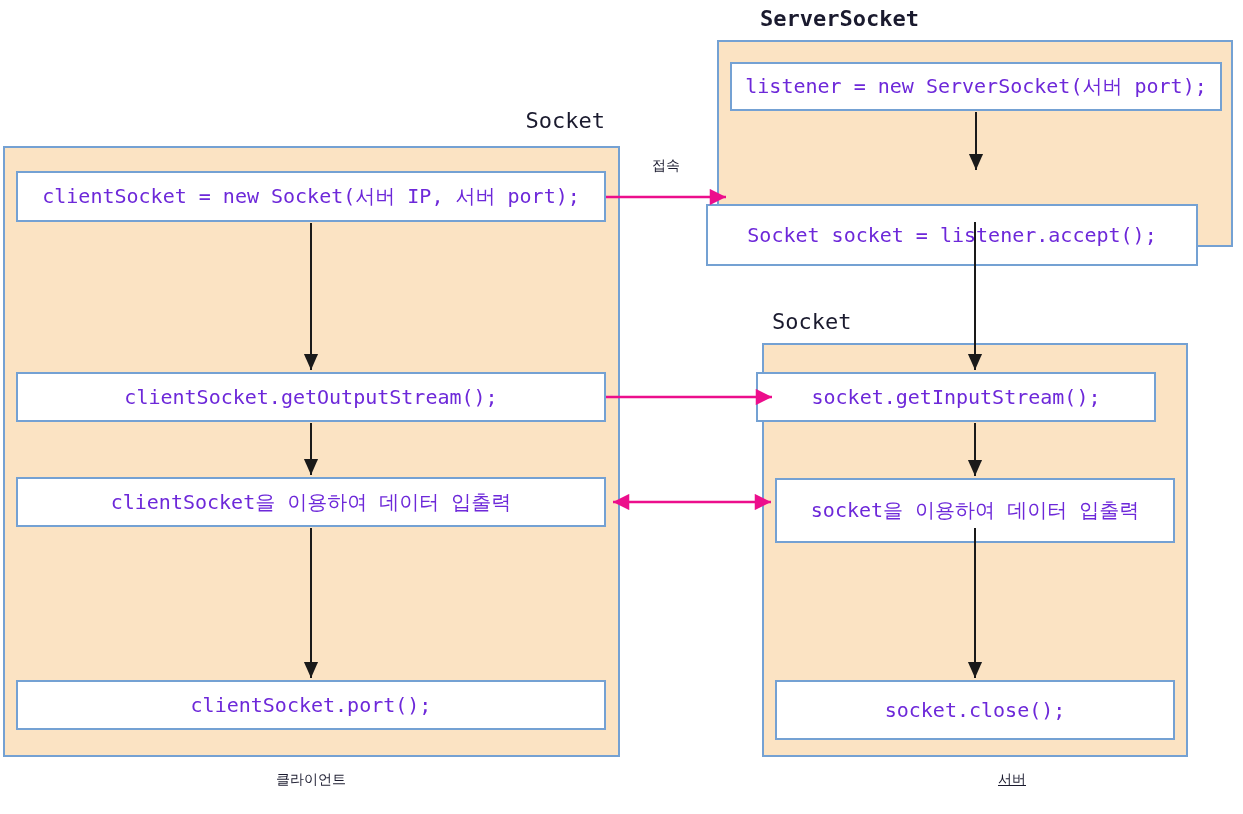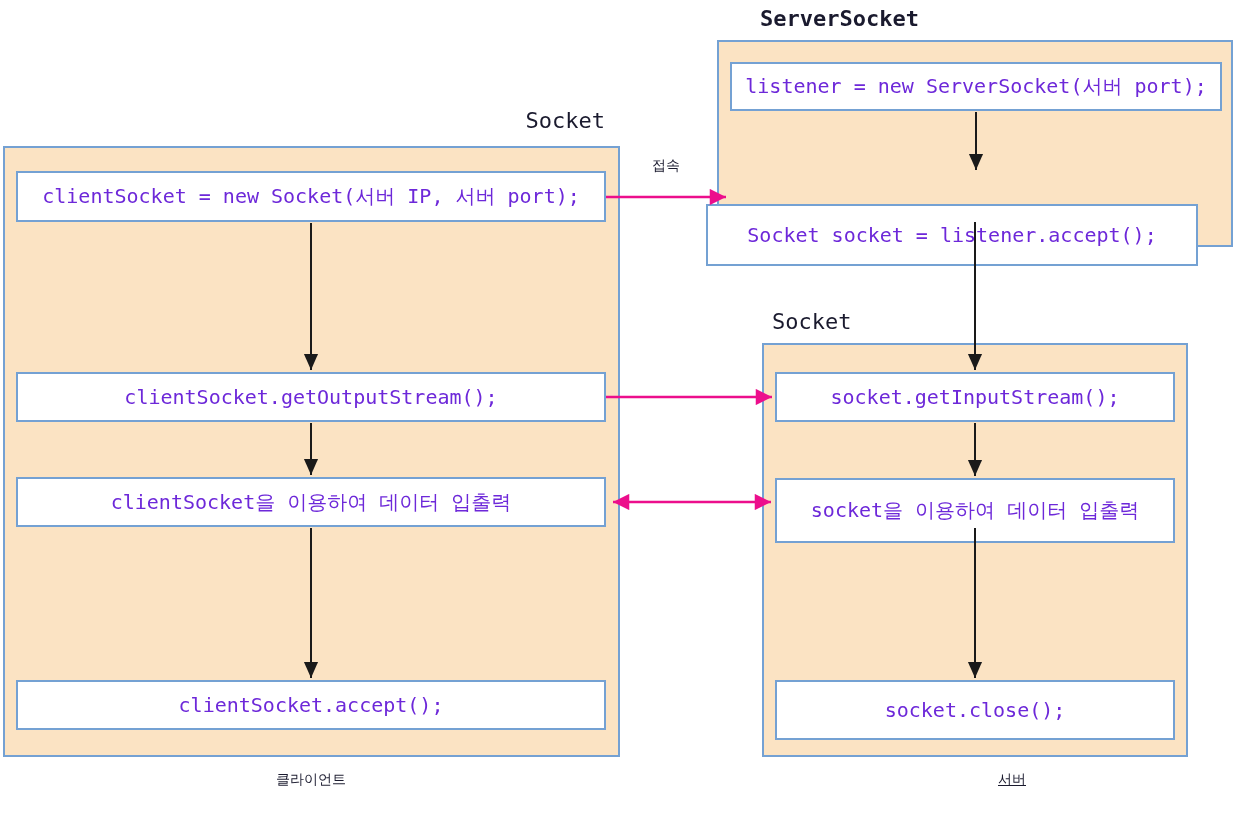--- a/index.html
+++ b/index.html
@@ -54,37 +54,37 @@
   <div class="frame-label" style="left:500px;top:110px;width:105px;text-align:right;">Socket</div>
 
   <div class="panel" style="left:3px;top:146px;width:617px;height:611px;"></div>
 
   <div class="stepbox" style="left:16px;top:171px;width:590px;height:51px;">clientSocket = new Socket(서버 IP, 서버 port);</div>
 
   <div class="stepbox" style="left:16px;top:372px;width:590px;height:50px;">clientSocket.getOutputStream();</div>
 
   <div class="stepbox" style="left:16px;top:477px;width:590px;height:50px;">clientSocket을 이용하여 데이터 입출력</div>
 
-  <div class="stepbox" style="left:16px;top:680px;width:590px;height:50px;">clientSocket.accept();</div>
+  <div class="stepbox" style="left:16px;top:680px;width:590px;height:50px;">clientSocket.port();</div>
 
   <div class="kr-label" style="left:211px;top:772px;width:200px;">클라이언트</div>
 
   <div class="frame-label" style="left:760px;top:8px;font-weight:bold;">ServerSocket</div>
 
   <div class="panel" style="left:717px;top:40px;width:516px;height:207px;"></div>
 
   <div class="stepbox" style="left:730px;top:62px;width:492px;height:49px;">listener = new ServerSocket(서버 port);</div>
 
   <div class="stepbox" style="left:706px;top:172px;width:492px;height:62px;margin-top:32px;">Socket socket = listener.accept();</div>
 
   <div class="frame-label" style="left:772px;top:311px;">Socket</div>
 
   <div class="panel" style="left:762px;top:343px;width:426px;height:414px;"></div>
 
-  <div class="stepbox" style="left:775px;top:372px;width:400px;height:50px;">socket.getInputStream();</div>
+  <div class="stepbox" style="left:756px;top:372px;width:400px;height:50px;">socket.getInputStream();</div>
 
   <div class="stepbox" style="left:775px;top:478px;width:400px;height:65px;">socket을 이용하여 데이터 입출력</div>
 
   <div class="stepbox" style="left:775px;top:680px;width:400px;height:60px;">socket.close();</div>
 
   <div class="kr-label" style="left:912px;top:772px;width:200px;text-decoration:underline;">서버</div>
 
   <div class="kr-label" style="left:616px;top:158px;width:100px;">접속</div>
 
   <svg id="arrow-layer" viewBox="0 0 1243 814" xmlns="http://www.w3.org/2000/svg">

